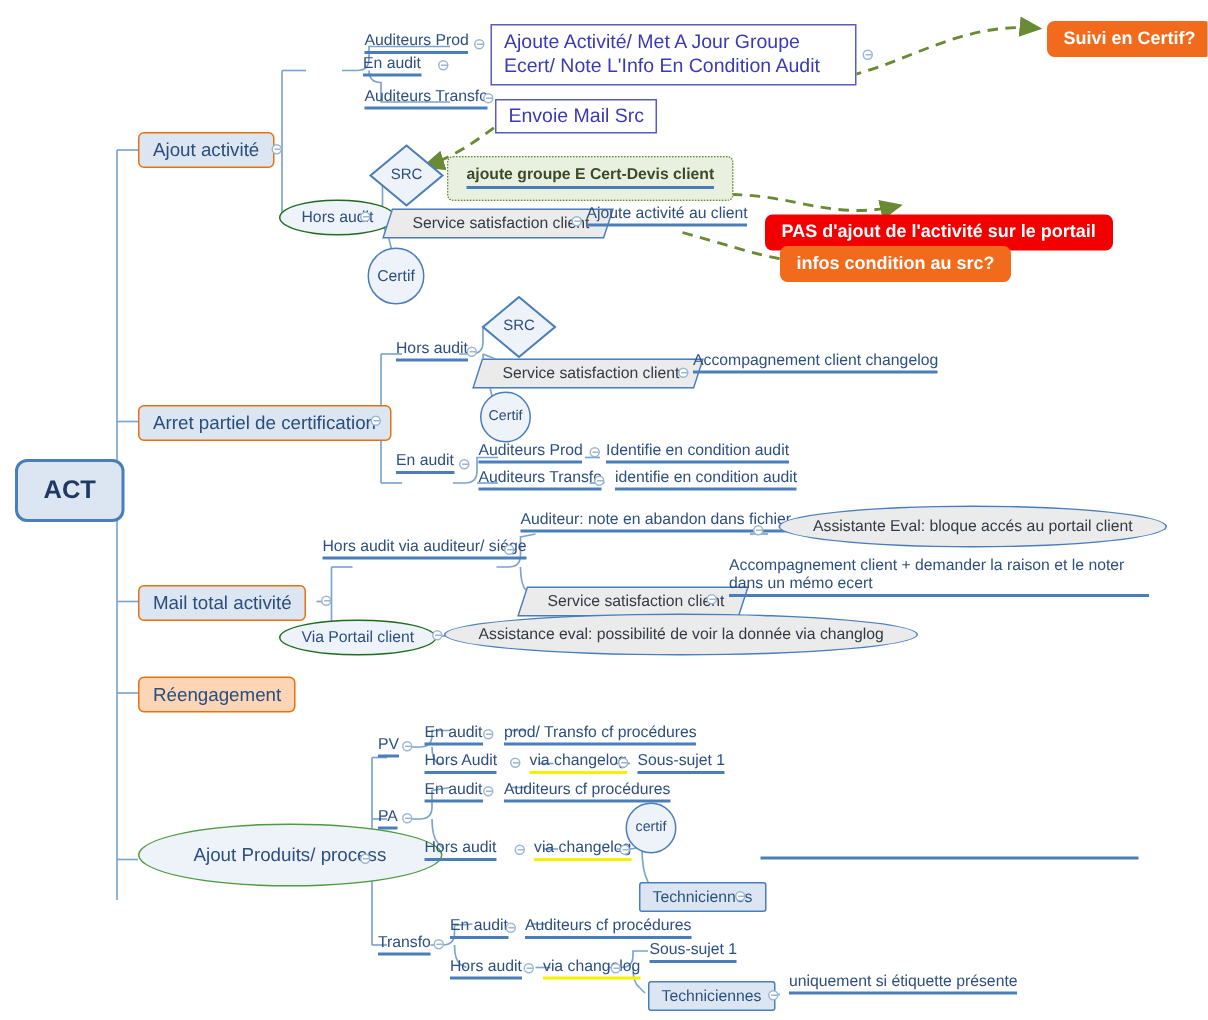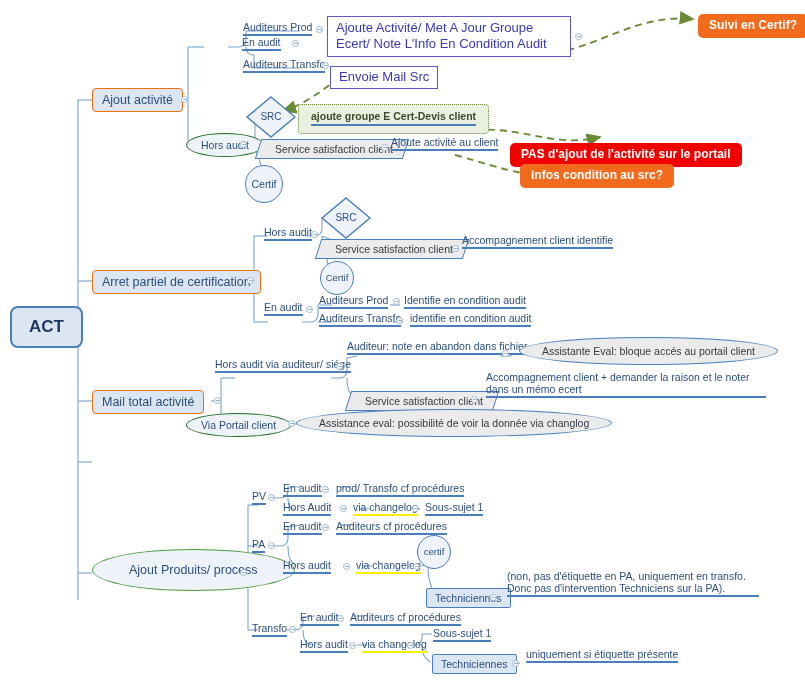--- a/index.html
+++ b/index.html
@@ -311,21 +311,21 @@
     </svg>
     <div class="dlabel">SRC</div>
   </div>
 
   <div class="node para" style="left:318px; top:239px;">
     <span>Service satisfaction client</span>
   </div>
   <div class="knob" style="left:452px; top:245px;"></div>
 
   <div class="node txt" style="left:460px; top:234px;">
-    <span>Accompagnement client identifie</span>
+    <span>Accompagnement client changelog</span>
     <span class="ul"></span>
   </div>
 
   <div class="node circle sm" style="left:320px; top:261px;">Certif</div>
 
   <div class="node txt" style="left:262px; top:301px;">
     <span>En audit</span>
     <span class="ul"></span>
   </div>
   <div class="knob" style="left:306px; top:306px;"></div>
@@ -377,20 +377,21 @@
   <div class="node txt wrap" style="left:484px; top:371px; width:284px;">
     <span>Accompagnement client + demander la raison et le noter dans un mémo ecert</span>
     <span class="ul"></span>
   </div>
 
   <div class="node ellipse-green" style="left:186px; top:413px;">Via Portail client</div>
   <div class="knob" style="left:288px; top:420px;"></div>
 
   <div class="node ellipse-blue" style="left:296px; top:409px;">Assistance eval: possibilité de voir la donnée via changlog</div>
 
+  <div class="node lvl1 peach" style="left:92px; top:451px;">Réengagement</div>
 
   <div class="node ellipse-green big" style="left:92px; top:549px;">Ajout Produits/ process</div>
   <div class="knob" style="left:240px; top:569px;"></div>
 
   <div class="node txt" style="left:250px; top:490px;">
     <span>PV</span>
     <span class="ul"></span>
   </div>
   <div class="knob" style="left:268px; top:494px;"></div>
 
@@ -450,21 +451,20 @@
     <span class="ul"></span>
   </div>
   <div class="knob" style="left:413px; top:563px;"></div>
 
   <div class="node circle sm" style="left:417px; top:535px;">certif</div>
 
   <div class="node trect" style="left:426px; top:588px;">Techniciennes</div>
   <div class="knob" style="left:490px; top:594px;"></div>
 
   <div class="node txt wrap" style="left:505px; top:570px; width:256px;">
-    <span>(non, pas d'étiquette en PA, uniquement en transfo. Donc pas d'intervention Techniciens sur la PA).</span>
     <span class="ul"></span>
   </div>
 
   <div class="node txt" style="left:250px; top:622px;">
     <span>Transfo</span>
     <span class="ul"></span>
   </div>
   <div class="knob" style="left:289px; top:626px;"></div>
 
   <div class="node txt" style="left:298px; top:611px;">

